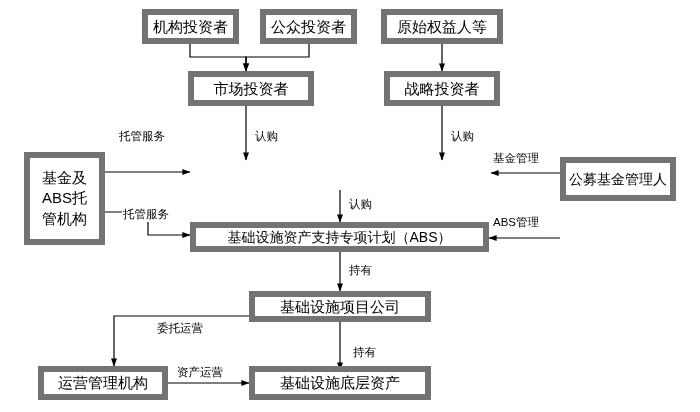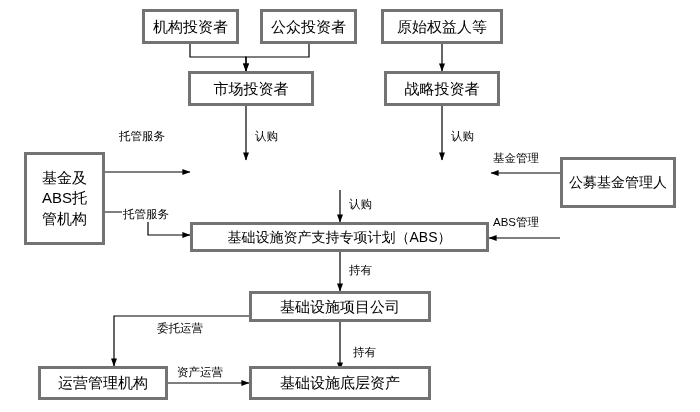--- a/index.html
+++ b/index.html
@@ -13,21 +13,21 @@
   #stage {
     position: relative;
     width: 700px;
     height: 412px;
     background: #ffffff;
     overflow: hidden;
   }
   .node {
     position: absolute;
     box-sizing: border-box;
-    border: 3px solid #737373;
+    border: 6px solid #737373;
     background: #ffffff;
     display: flex;
     align-items: center;
     justify-content: center;
     text-align: center;
     color: #000000;
     line-height: 1.15;
     white-space: pre-line;
     z-index: 3;
   }
@@ -110,21 +110,21 @@
     <span>战略投资者</span>
   </div>
 
   <div class="node n-lg" style="left:24px; top:152px; width:81px; height:93px; line-height:1.35;">
     <span>基金及
 ABS托
 管机构</span>
   </div>
 
 
-  <div class="node n-md" style="left:560px; top:157px; width:116px; height:51px;">
+  <div class="node n-md" style="left:560px; top:157px; width:116px; height:44px;">
     <span>公募基金管理人</span>
   </div>
 
   <div class="node n-md" style="left:190px; top:222px; width:299px; height:30px;">
     <span>基础设施资产支持专项计划（ABS）</span>
   </div>
 
 
   <div class="node n-lg" style="left:249px; top:291px; width:182px; height:31px;">
     <span>基础设施项目公司</span>

